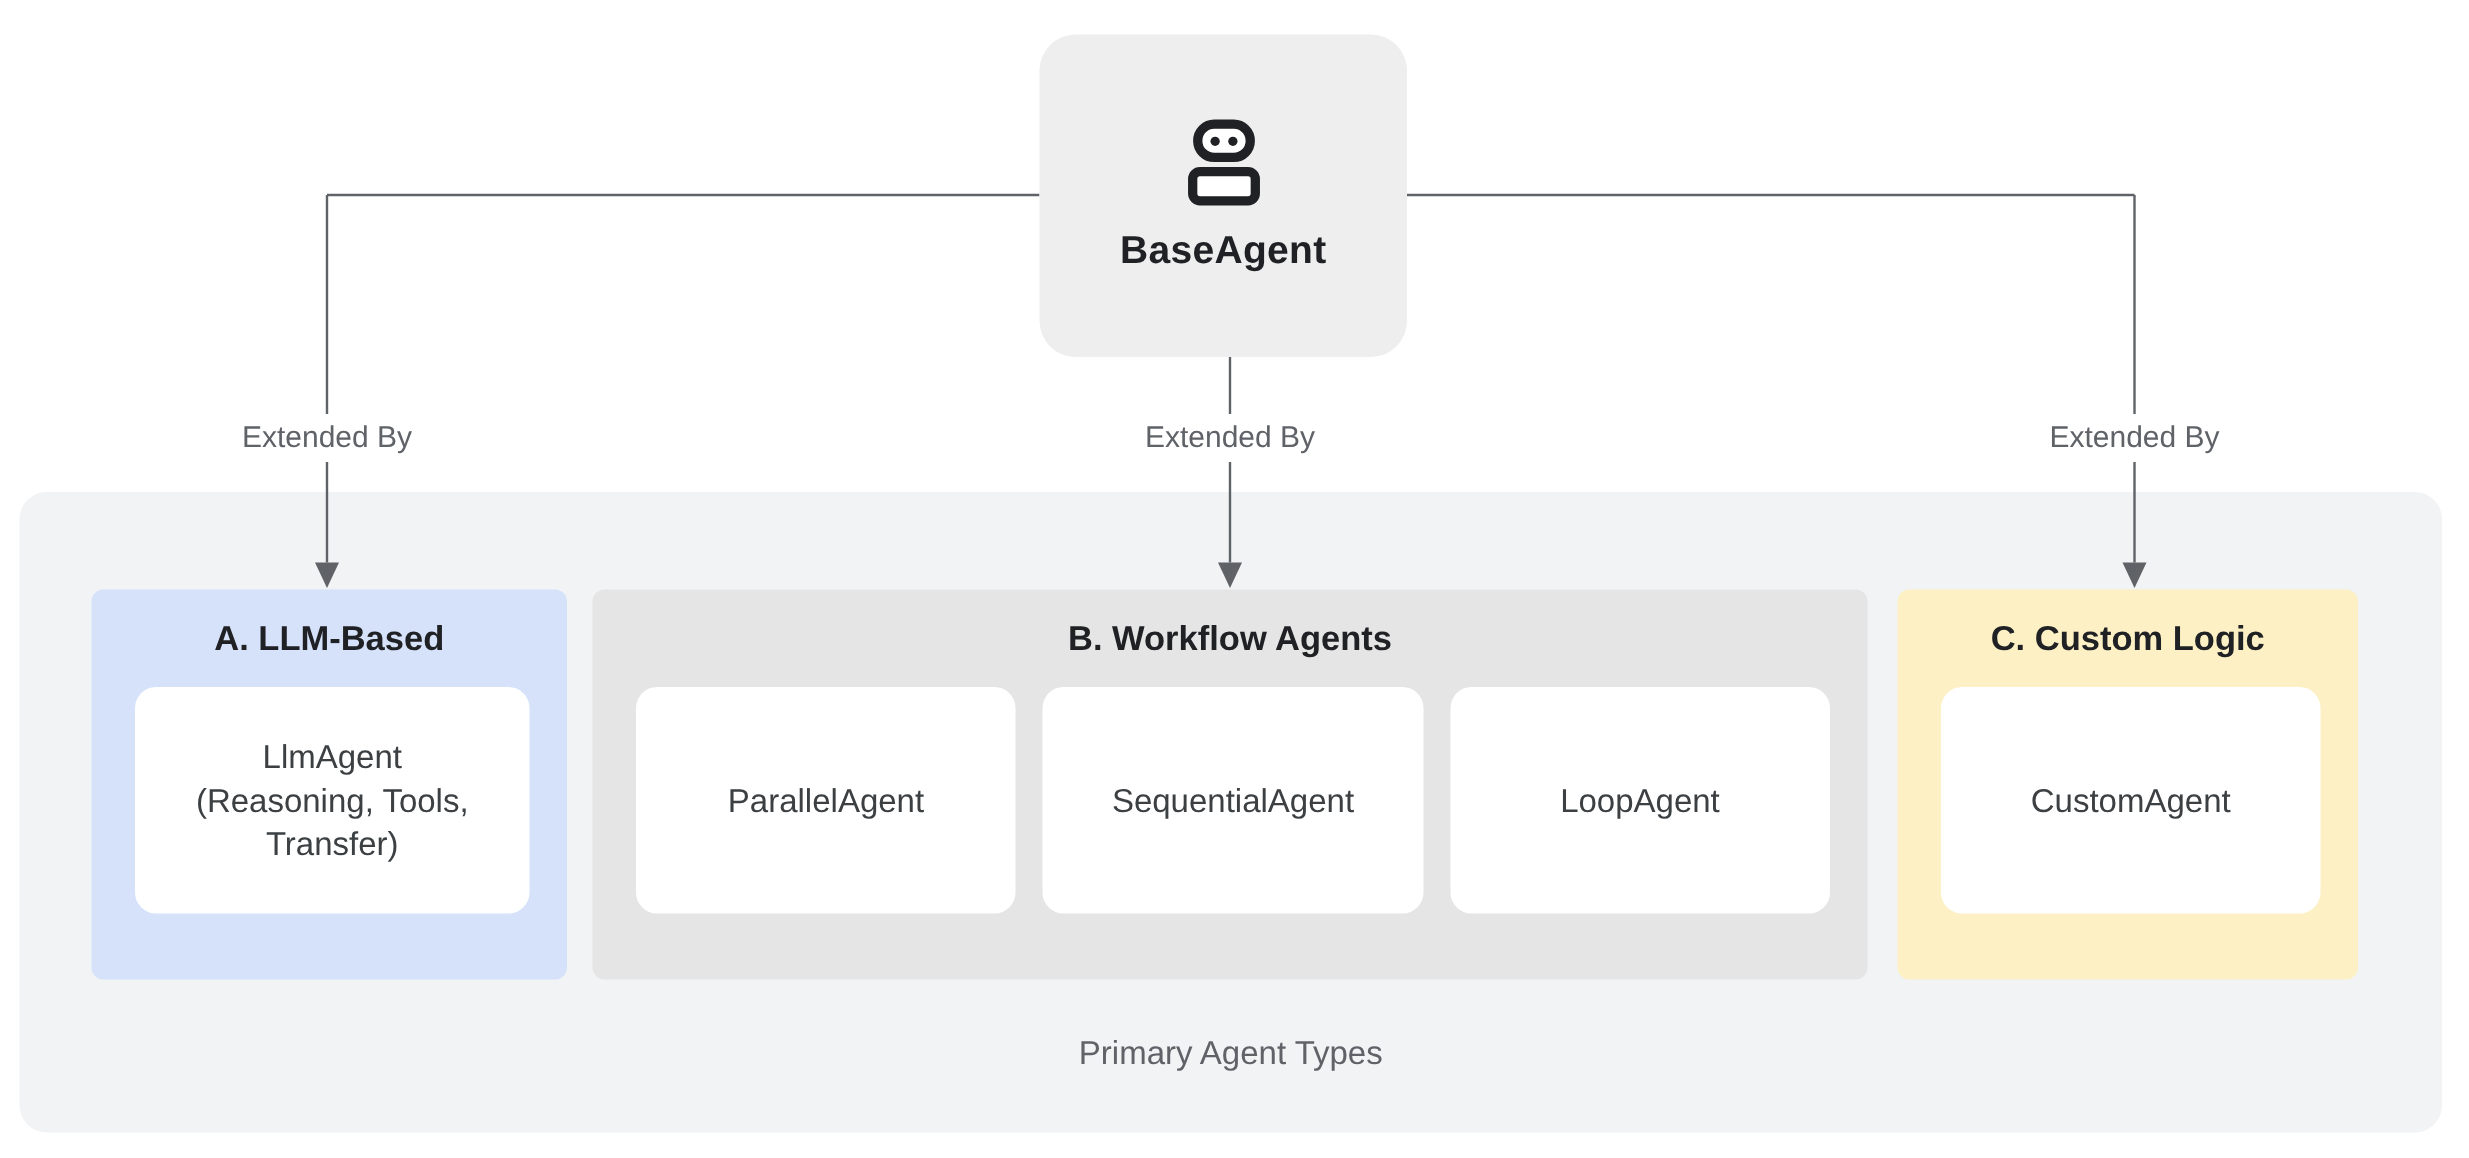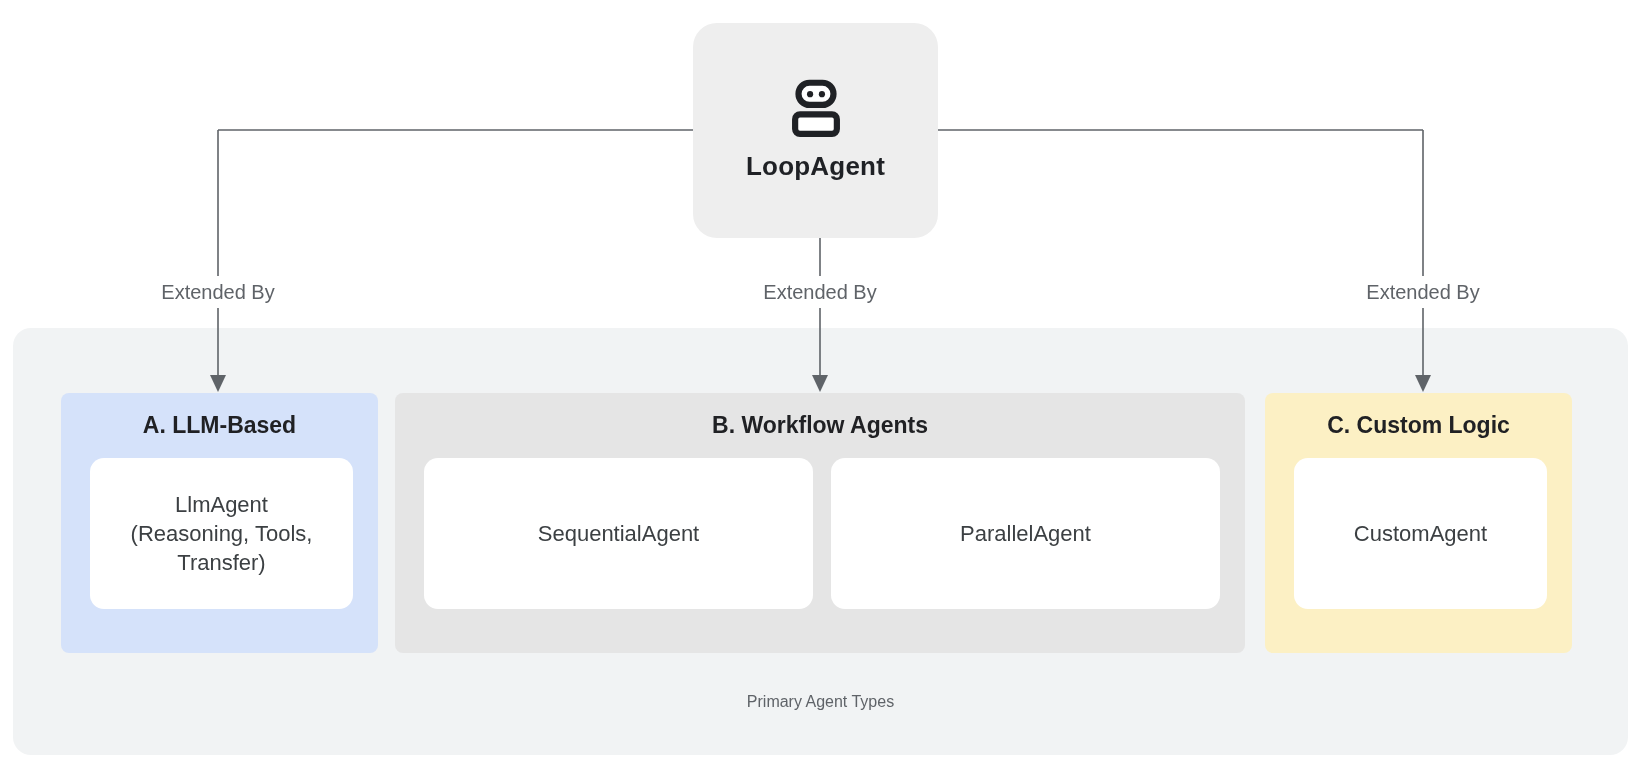--- a/index.html
+++ b/index.html
@@ -113,21 +113,21 @@
     line-height: 29px;
     color: #3c4043;
     white-space: pre-line;
   }
 
   .panel-caption {
     position: absolute;
     left: 13px; top: 689px;
     width: 1615px;
     text-align: center;
-    font-size: 16px;
+    font-size: 22px;
     line-height: 26px;
     color: #5f6368;
     z-index: 2;
   }
 </style>
 </head>
 <body>
 
 <div class="canvas">
 
@@ -146,43 +146,44 @@
     </g>
   </svg>
 
   <div class="root-box">
     <svg width="70" height="60" viewBox="0 0 52 44">
       <rect x="13" y="2.5" width="26" height="16.5" rx="8.2" fill="#ffffff" stroke="#1f2125" stroke-width="4.6"></rect>
       <circle cx="21.6" cy="11" r="2.3" fill="#1f2125"></circle>
       <circle cx="30.4" cy="11" r="2.3" fill="#1f2125"></circle>
       <rect x="10.5" y="26" width="31" height="14.5" rx="3.6" fill="#ffffff" stroke="#1f2125" stroke-width="4.6"></rect>
     </svg>
-    <div class="root-label">LoopAgent</div>
+    <div class="root-label">BaseAgent</div>
   </div>
 
   <div class="edge-label left">Extended By</div>
   <div class="edge-label center">Extended By</div>
   <div class="edge-label right">Extended By</div>
 
   <div class="panel"></div>
 
   <div class="group group-llm" style="background-color: rgb(213, 226, 250);">
     <div class="group-title">A. LLM-Based</div>
     <div class="cards-row">
       <div class="card">LlmAgent
 (Reasoning, Tools,
 Transfer)</div>
     </div>
   </div>
 
   <div class="group group-workflow" style="background-color: #e5e5e5;">
     <div class="group-title">B. Workflow Agents</div>
     <div class="cards-row">
+      <div class="card">ParallelAgent</div>
       <div class="card">SequentialAgent</div>
-      <div class="card">ParallelAgent</div>
+      <div class="card">LoopAgent</div>
     </div>
   </div>
 
   <div class="group group-custom" style="background-color: rgb(252, 240, 196);">
     <div class="group-title">C. Custom Logic</div>
     <div class="cards-row">
       <div class="card">CustomAgent</div>
     </div>
   </div>
 

